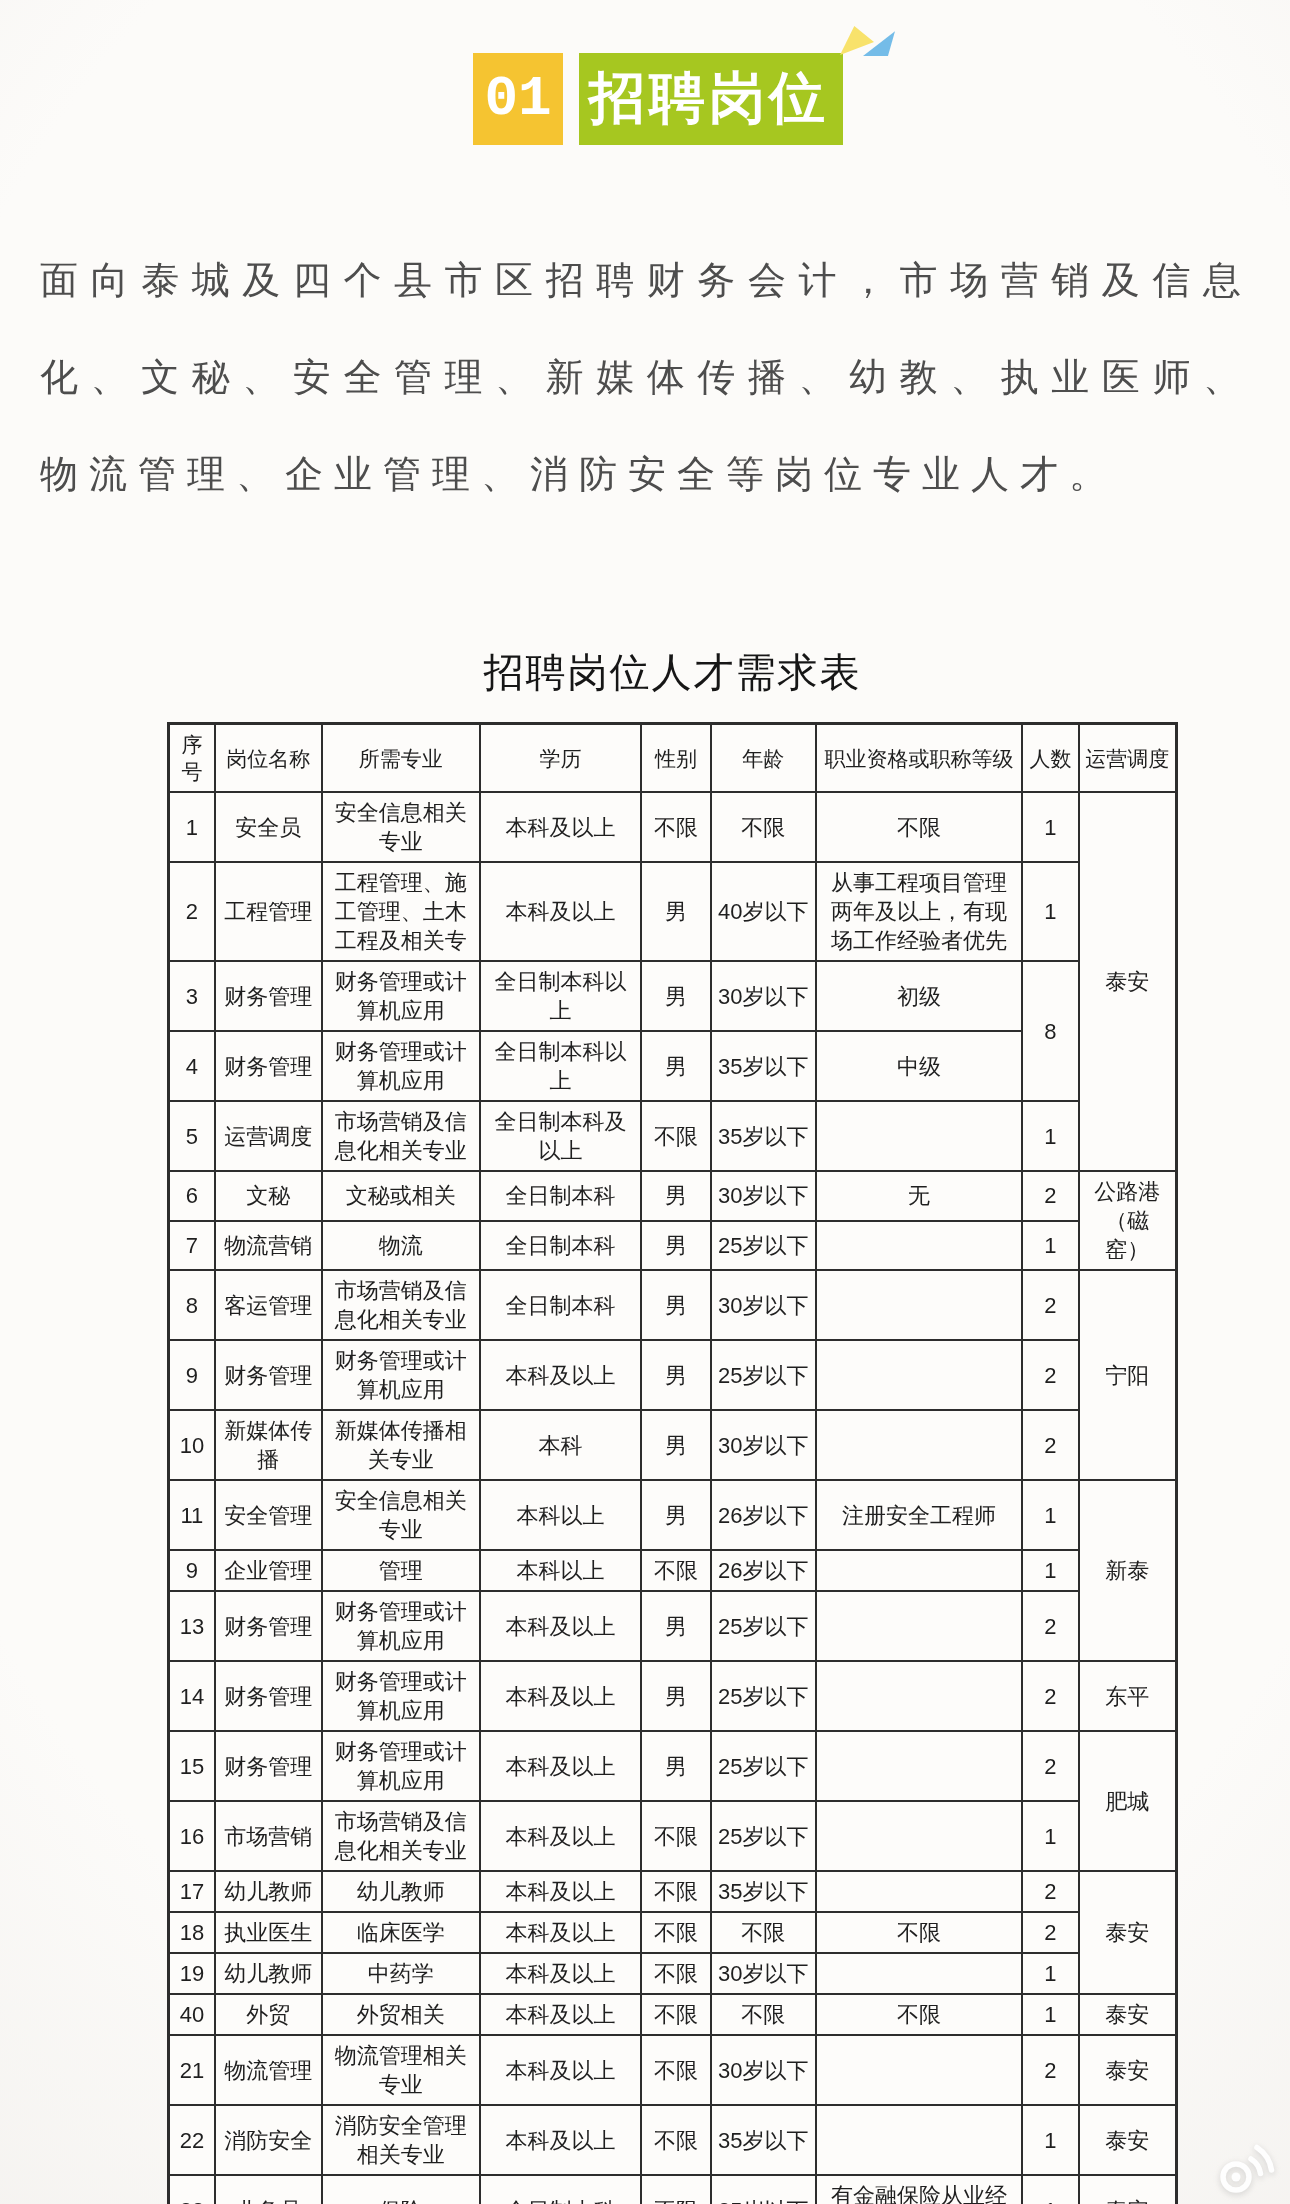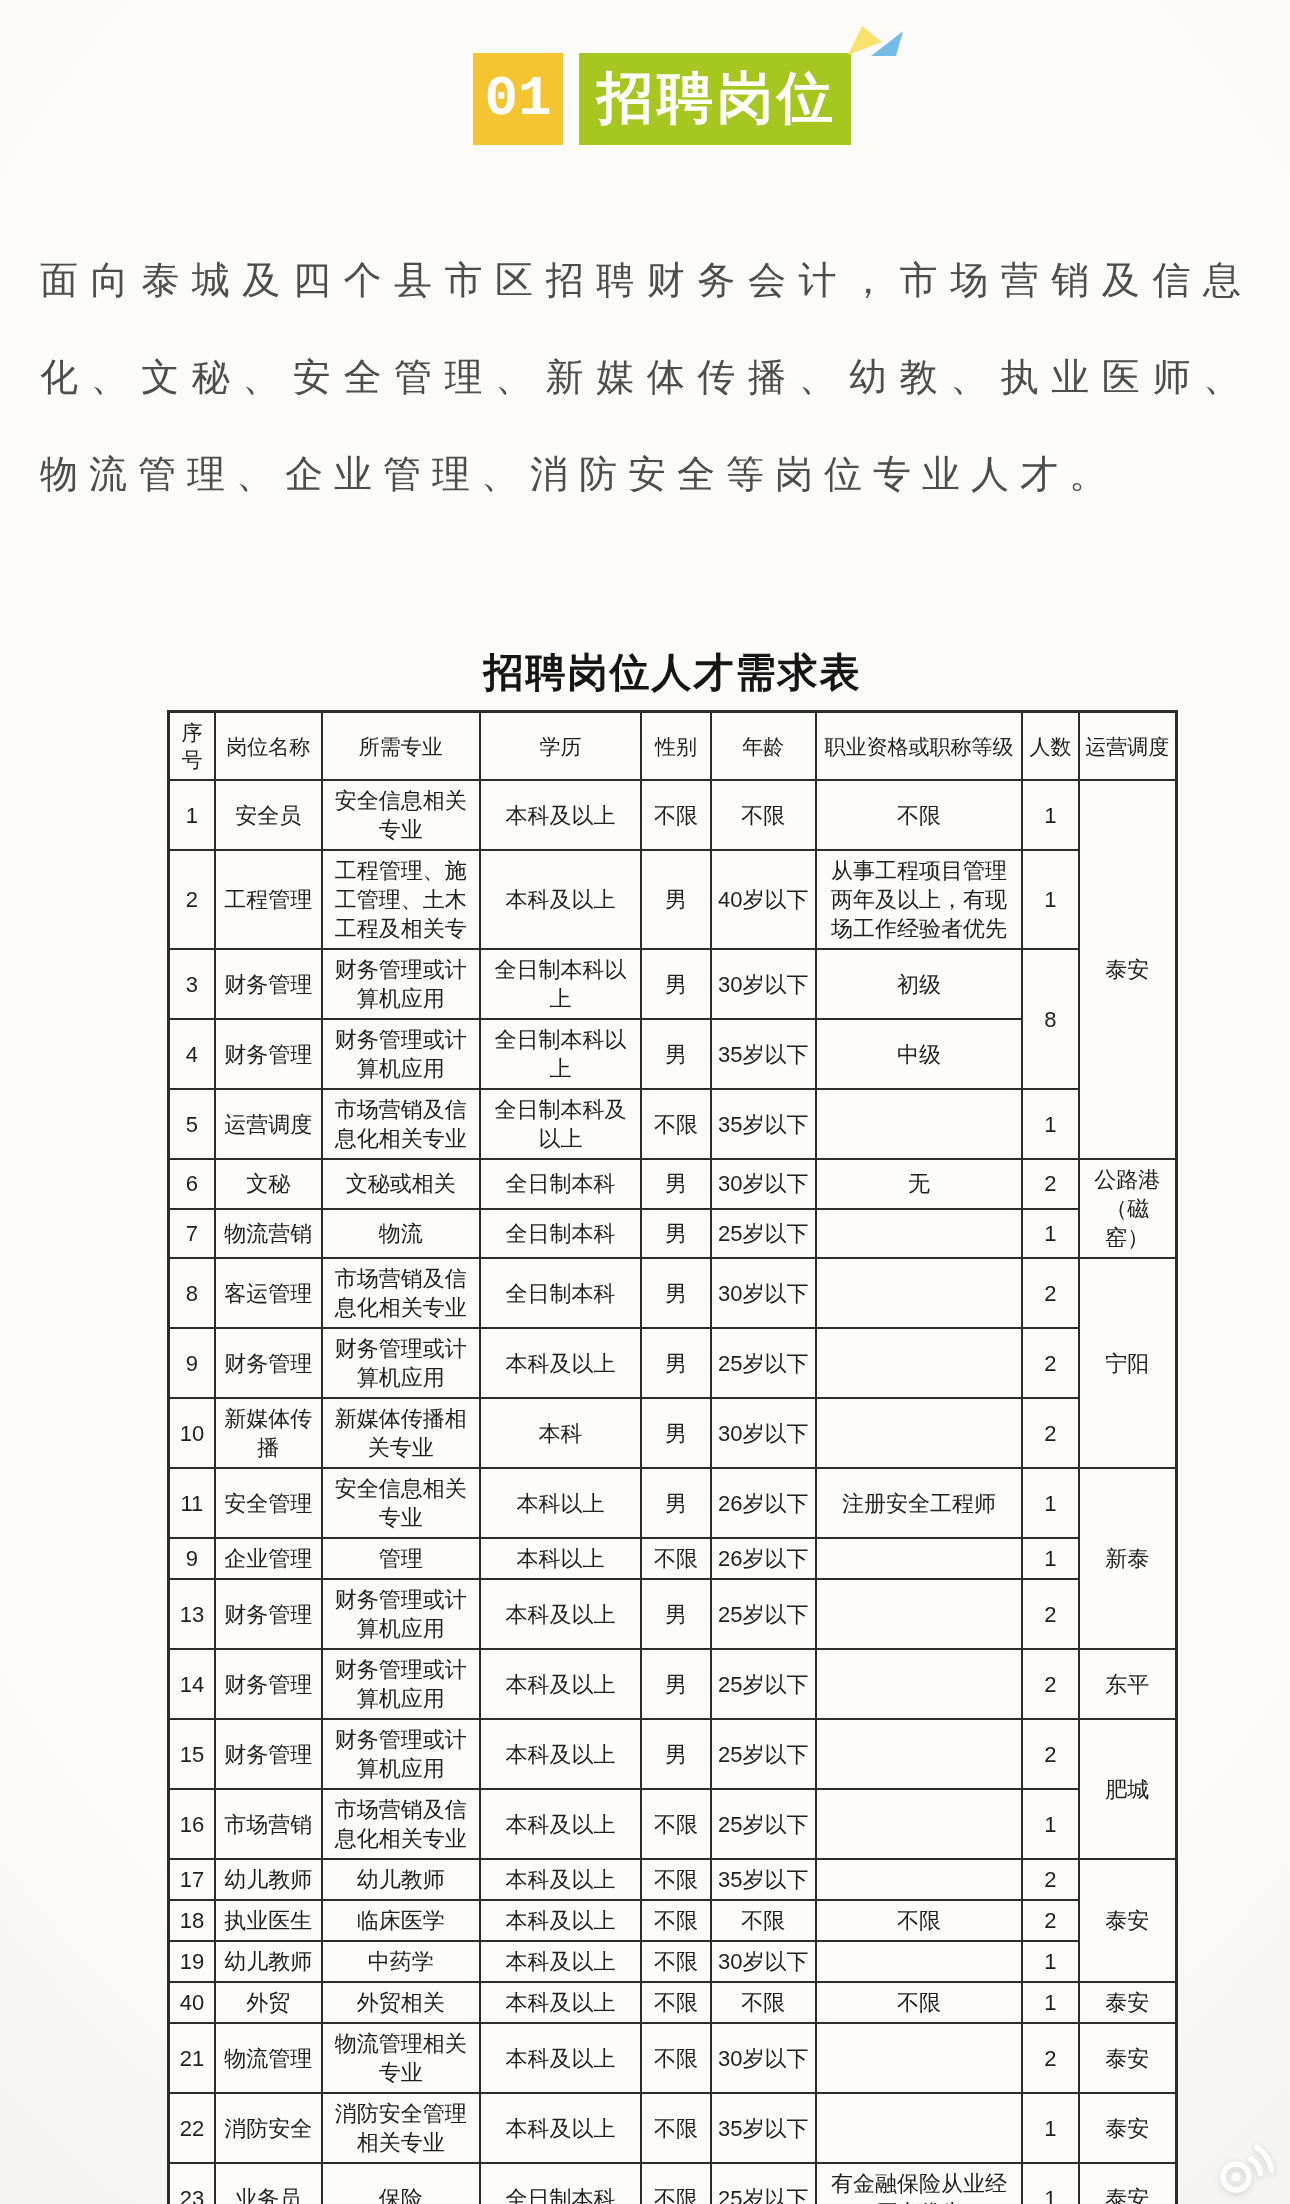--- a/index.html
+++ b/index.html
@@ -36,21 +36,21 @@
     justify-content: center;
     margin-right: 16px;
   }
   .badge-title {
     position: relative;
     background: var(--badge_green, #a6c720);
     color: #ffffff;
     font-size: 56px;
     font-weight: bold;
     letter-spacing: 4px;
-    padding: 0 14px 0 18px;
+    padding: 0 14px 0 10px;
     display: flex;
     align-items: center;
   }
   .tri { position: absolute; }
   .tri-yellow {
     top: -27px; right: -31px;
     width: 34px; height: 29px;
     background: var(--tri_yellow, #f8e26b);
     clip-path: polygon(0 100%, 42% 0, 100% 55%);
   }
@@ -76,26 +76,26 @@
 
   
   .table-wrap {
     position: absolute;
     top: 645px;
     left: 167px;
     width: 1011px;
   }
   .table-title {
     font-family: "DejaVu Serif", "Liberation Serif", serif;
-    font-weight: bold;
+    font-weight: normal;
     font-size: 40px;
     color: #161616;
     text-align: center;
     letter-spacing: 2px;
-    margin-bottom: 10px;
+    margin-bottom: 22px;
   }
   table {
     width: 100%;
     border-collapse: collapse;
     border: 3px solid #2d2d2d;
     table-layout: fixed;
     background: #fdfcfa;
   }
   th, td {
     border: 2px solid #2d2d2d;

